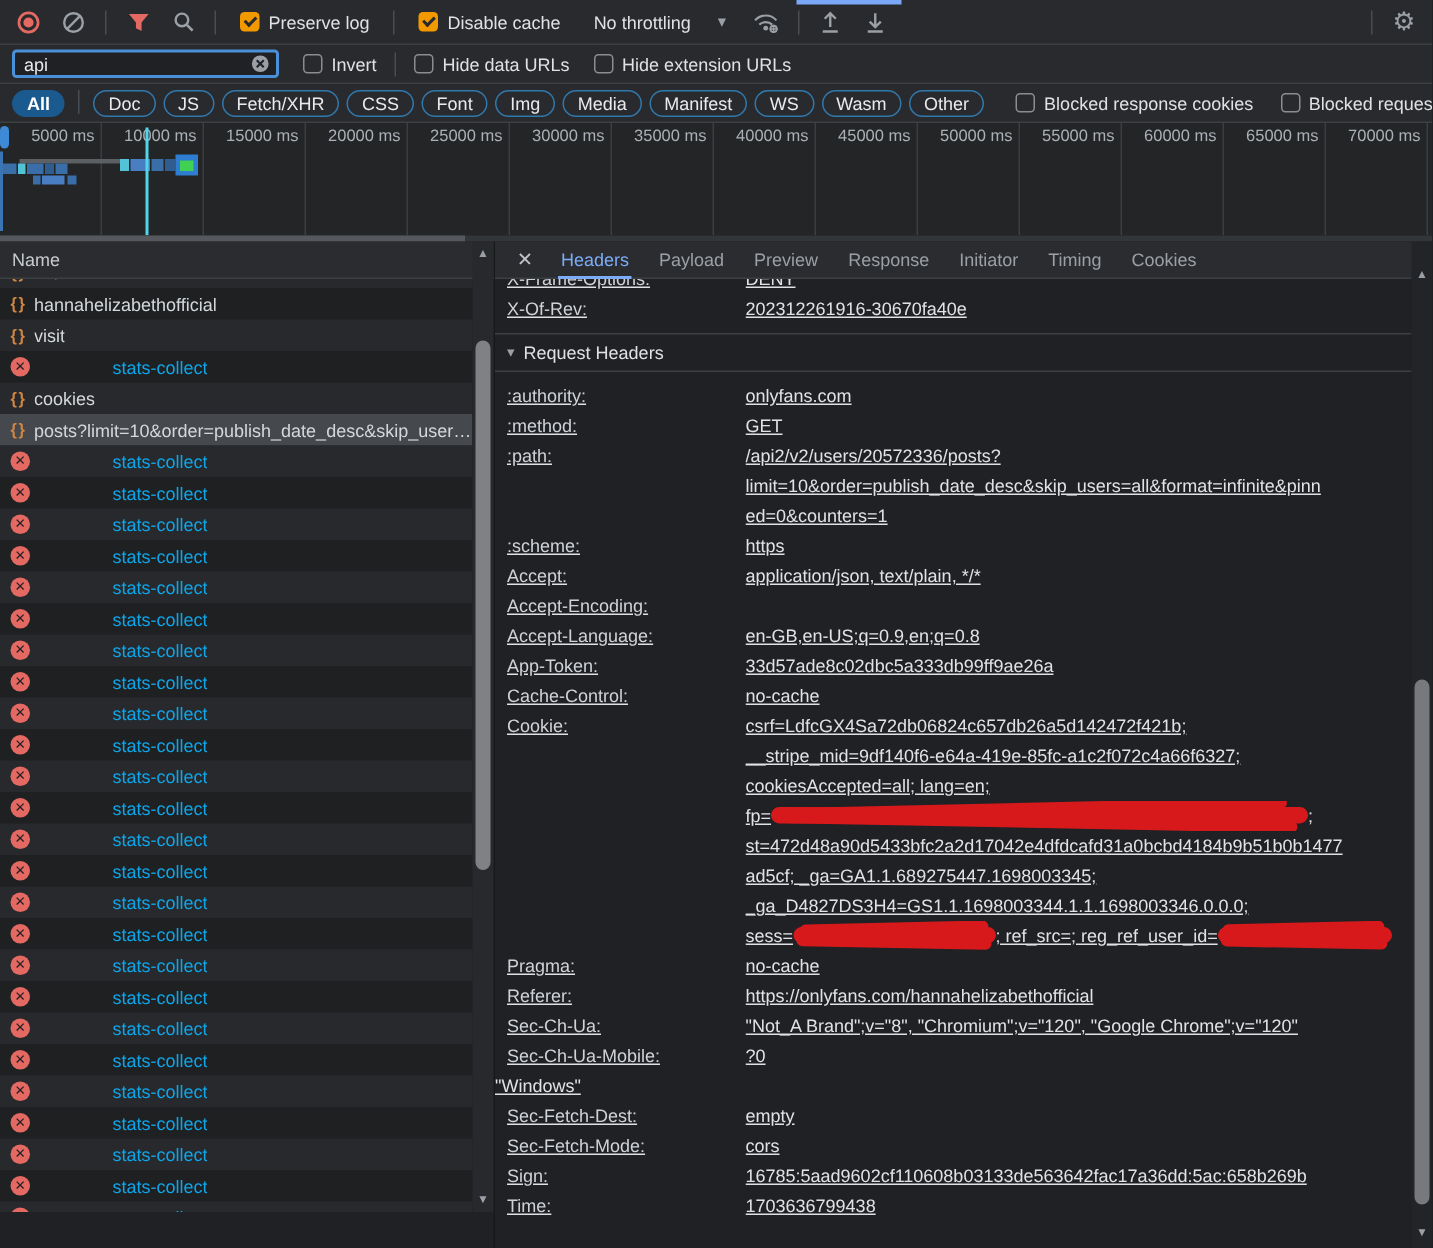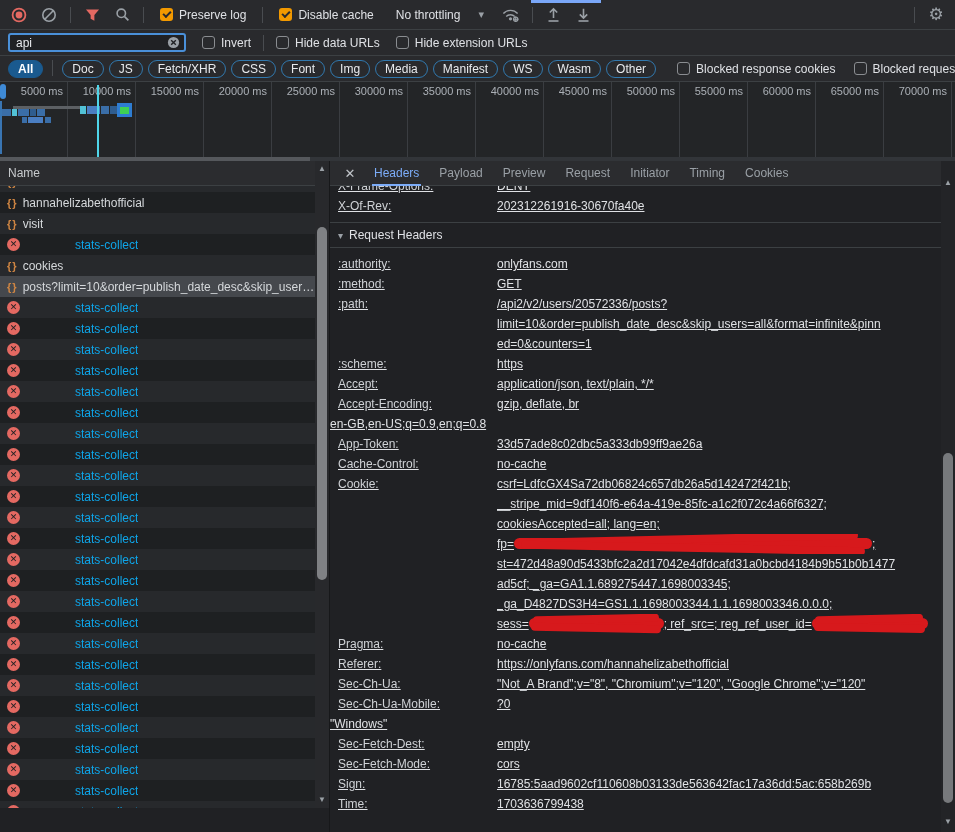--- a/index.html
+++ b/index.html
@@ -442,21 +442,21 @@
       </div>
     </div>
 
     <div class="right-panel">
       <div class="tabbar">
         <span class="close-x">✕</span>
         <div id="dtabs" style="display:flex">
             <div class="dtab active">Headers</div>
             <div class="dtab">Payload</div>
             <div class="dtab">Preview</div>
-            <div class="dtab">Request</div>
+            <div class="dtab">Response</div>
             <div class="dtab">Initiator</div>
             <div class="dtab">Timing</div>
             <div class="dtab">Cookies</div>
           </div>
       </div>
 
       <div class="detail-scroll">
         <div class="detail-inner" id="detailInner">
             <div class="hrow">
               <span class="hkey">X-Frame-Options:</span>
@@ -502,25 +502,23 @@
               </div>
             </div>
             <div class="hrow">
               <span class="hkey">Accept:</span>
               <div class="hval">
                 <div class="vline">application/json, text/plain, */*</div>
               </div>
             </div>
             <div class="hrow">
               <span class="hkey">Accept-Encoding:</span>
-              <div class="hval">
-                <div class="vline">gzip, deflate, br</div>
-              </div>
-            </div>
-            <div class="hrow">
+            </div>
+            <div class="hrow">
+              <span class="hkey">Accept-Language:</span>
               <div class="hval">
                 <div class="vline">en-GB,en-US;q=0.9,en;q=0.8</div>
               </div>
             </div>
             <div class="hrow">
               <span class="hkey">App-Token:</span>
               <div class="hval">
                 <div class="vline">33d57ade8c02dbc5a333db99ff9ae26a</div>
               </div>
             </div>

